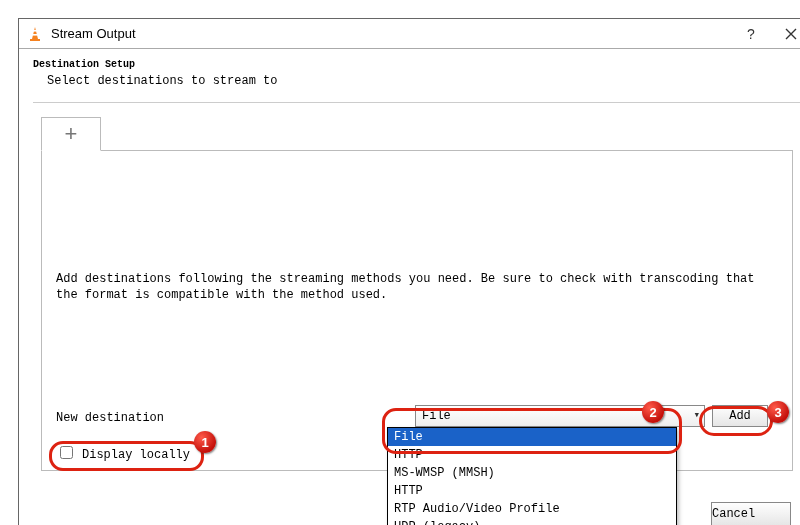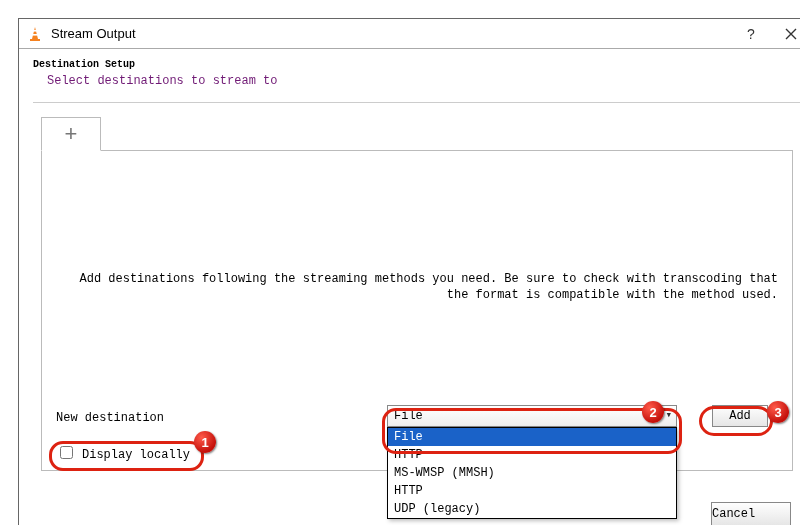--- a/index.html
+++ b/index.html
@@ -46,21 +46,21 @@
     padding: 10px 14px 4px 14px;
   }
   .header .h1 {
     font-weight: bold;
     font-size: 10px;
     margin-bottom: 4px;
   }
   .header .h2 {
     padding-left: 14px;
     font-size: 12px;
-    color: #701a75;
+    color: #000000;
   }
   .hr { border-top: 1px solid #ccc; margin: 10px 14px 0 14px; }
 
   .tabarea {
     margin: 14px 22px 0 22px;
     position: relative;
   }
   .tabstrip {
     height: 34px;
     position: relative;
@@ -85,37 +85,37 @@
     border: 1px solid #bbb;
     border-top: none;
     padding: 20px 14px 14px 14px;
     height: 320px;
     position: relative;
   }
   .desc {
     position: absolute;
     top: 120px; left: 14px; right: 14px;
     line-height: 1.35;
-    text-align: right;
   }
   .newdest-label {
     position: absolute;
     top: 260px; left: 14px;
   }
   .display-locally {
     position: absolute;
     top: 292px; left: 14px;
     display: flex; align-items: flex-end; gap: 6px;
   }
   .display-locally input { width: 13px; height: 13px; }
 
   .dest-select-wrap {
     position: absolute;
     top: 254px; left: 345px;
     width: 290px;
+    padding-left: 28px;
   }
   .dest-select {
     width: 290px; height: 22px;
     border: 1px solid #888;
     background: linear-gradient(#fff,#eee);
     display: flex; align-items: center;
     padding: 0 18px 0 6px;
     position: relative;
   }
   .dest-select::after {
@@ -238,20 +238,21 @@
 
       <div class="dest-select-wrap">
         <div class="dest-select">
           <span>File</span>
         </div>
         <div class="dropdown" id="dropdown">
             <div class="opt selected">File</div>
             <div class="opt">HTTP</div>
             <div class="opt">MS-WMSP (MMSH)</div>
             <div class="opt">HTTP</div>
+            <div class="opt">RTP Audio/Video Profile</div>
             <div class="opt">UDP (legacy)</div>
           </div>
       </div>
 
       <div class="add-btn">
         <span>Add</span>
       </div>
 
     </div>
   </div>

